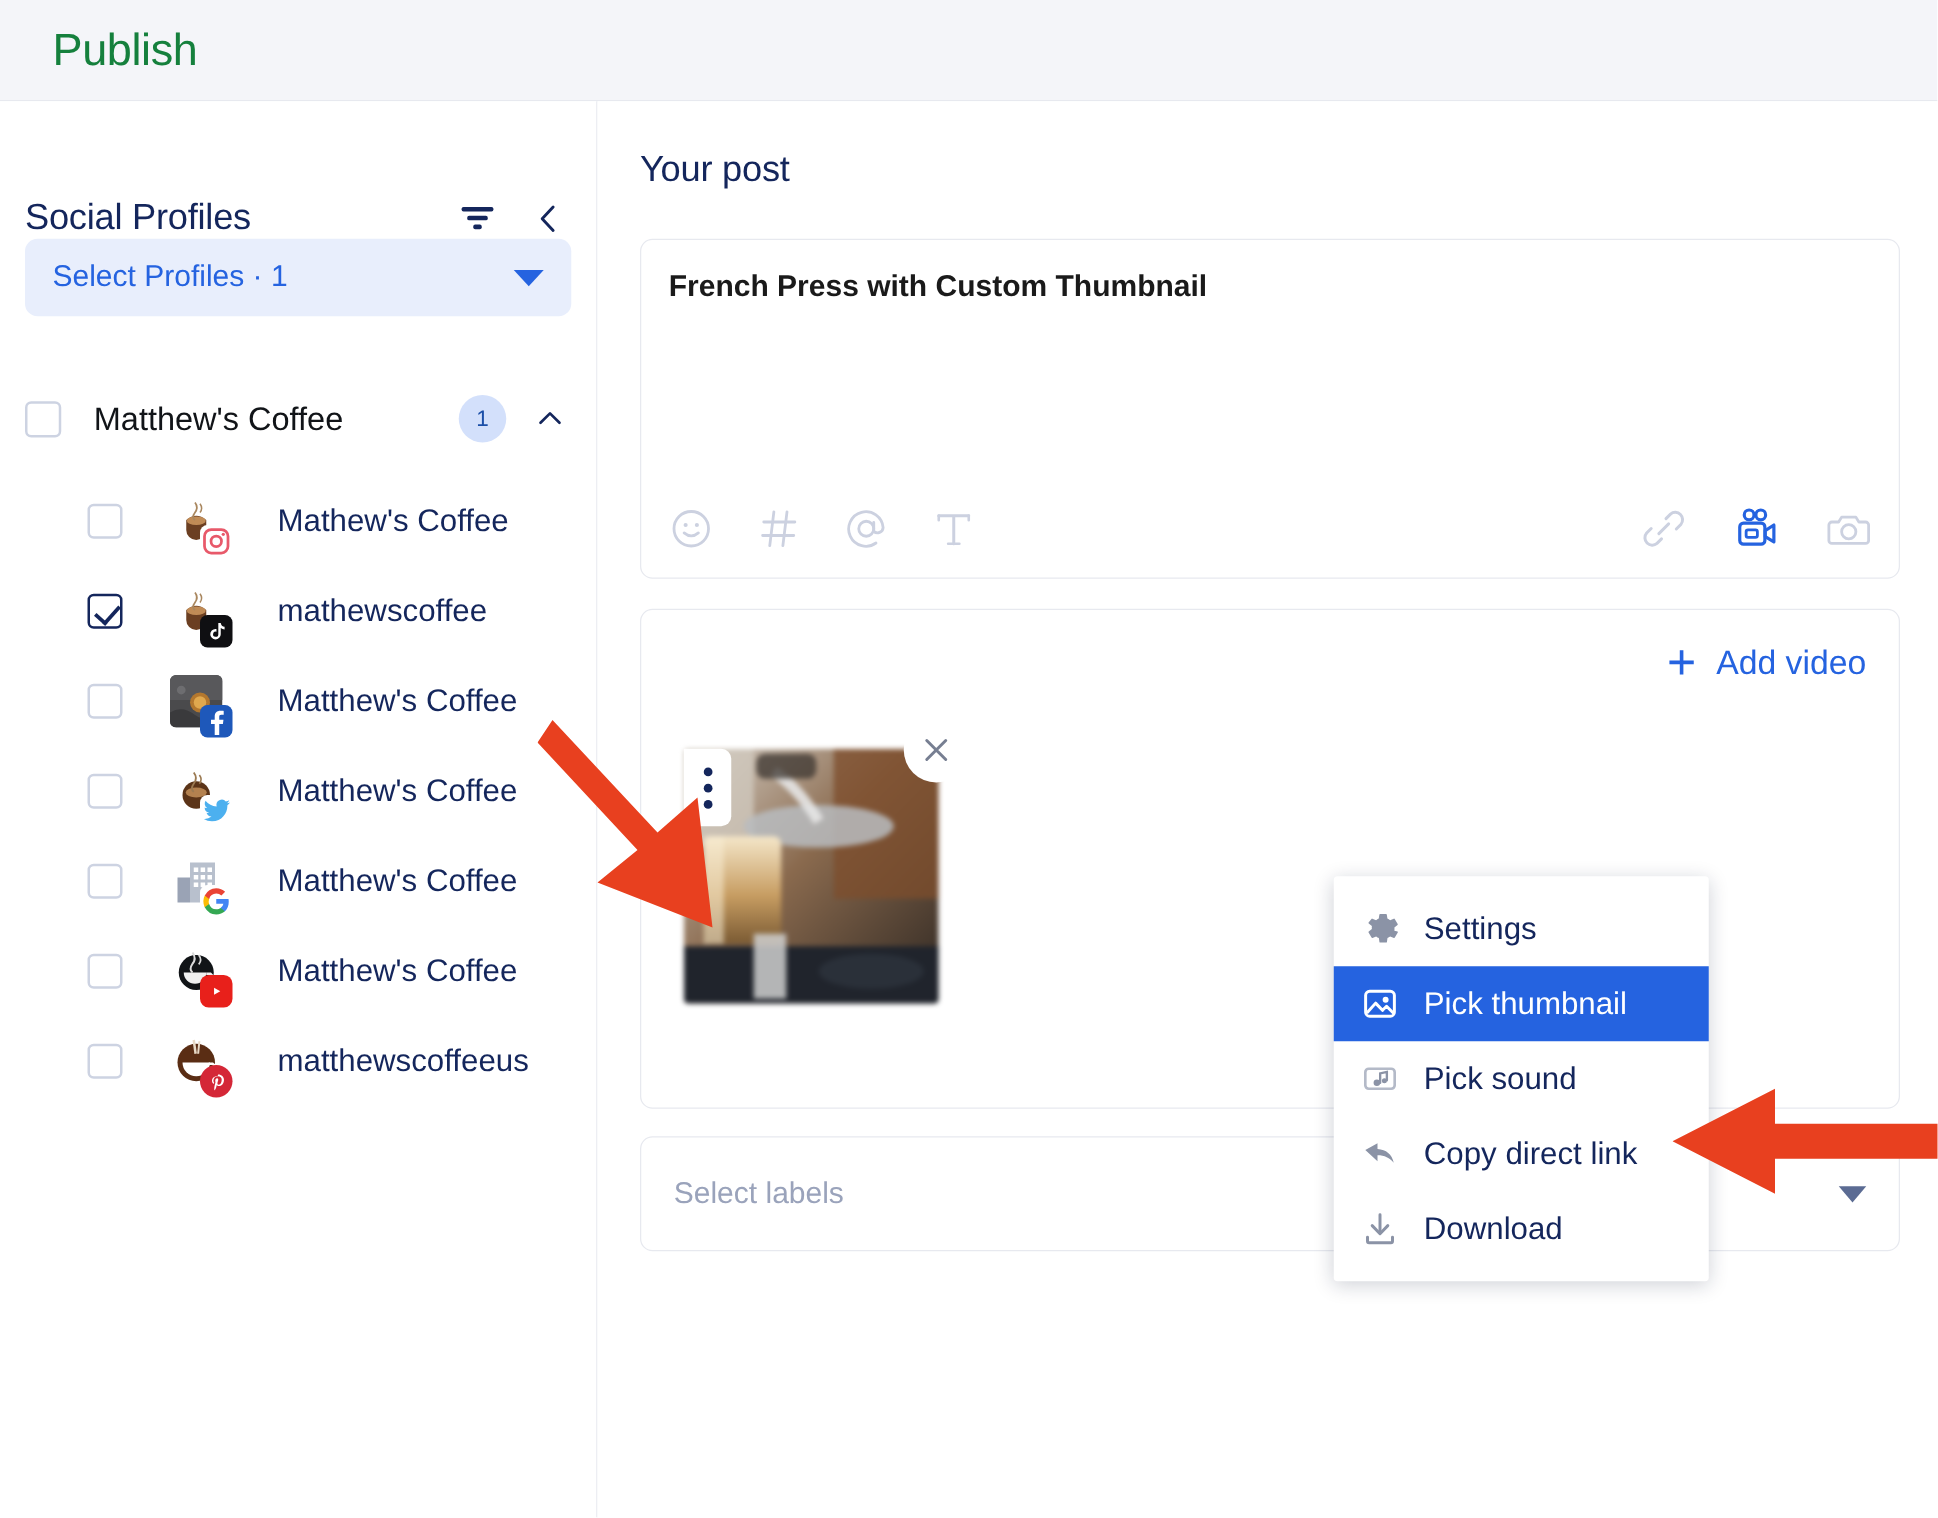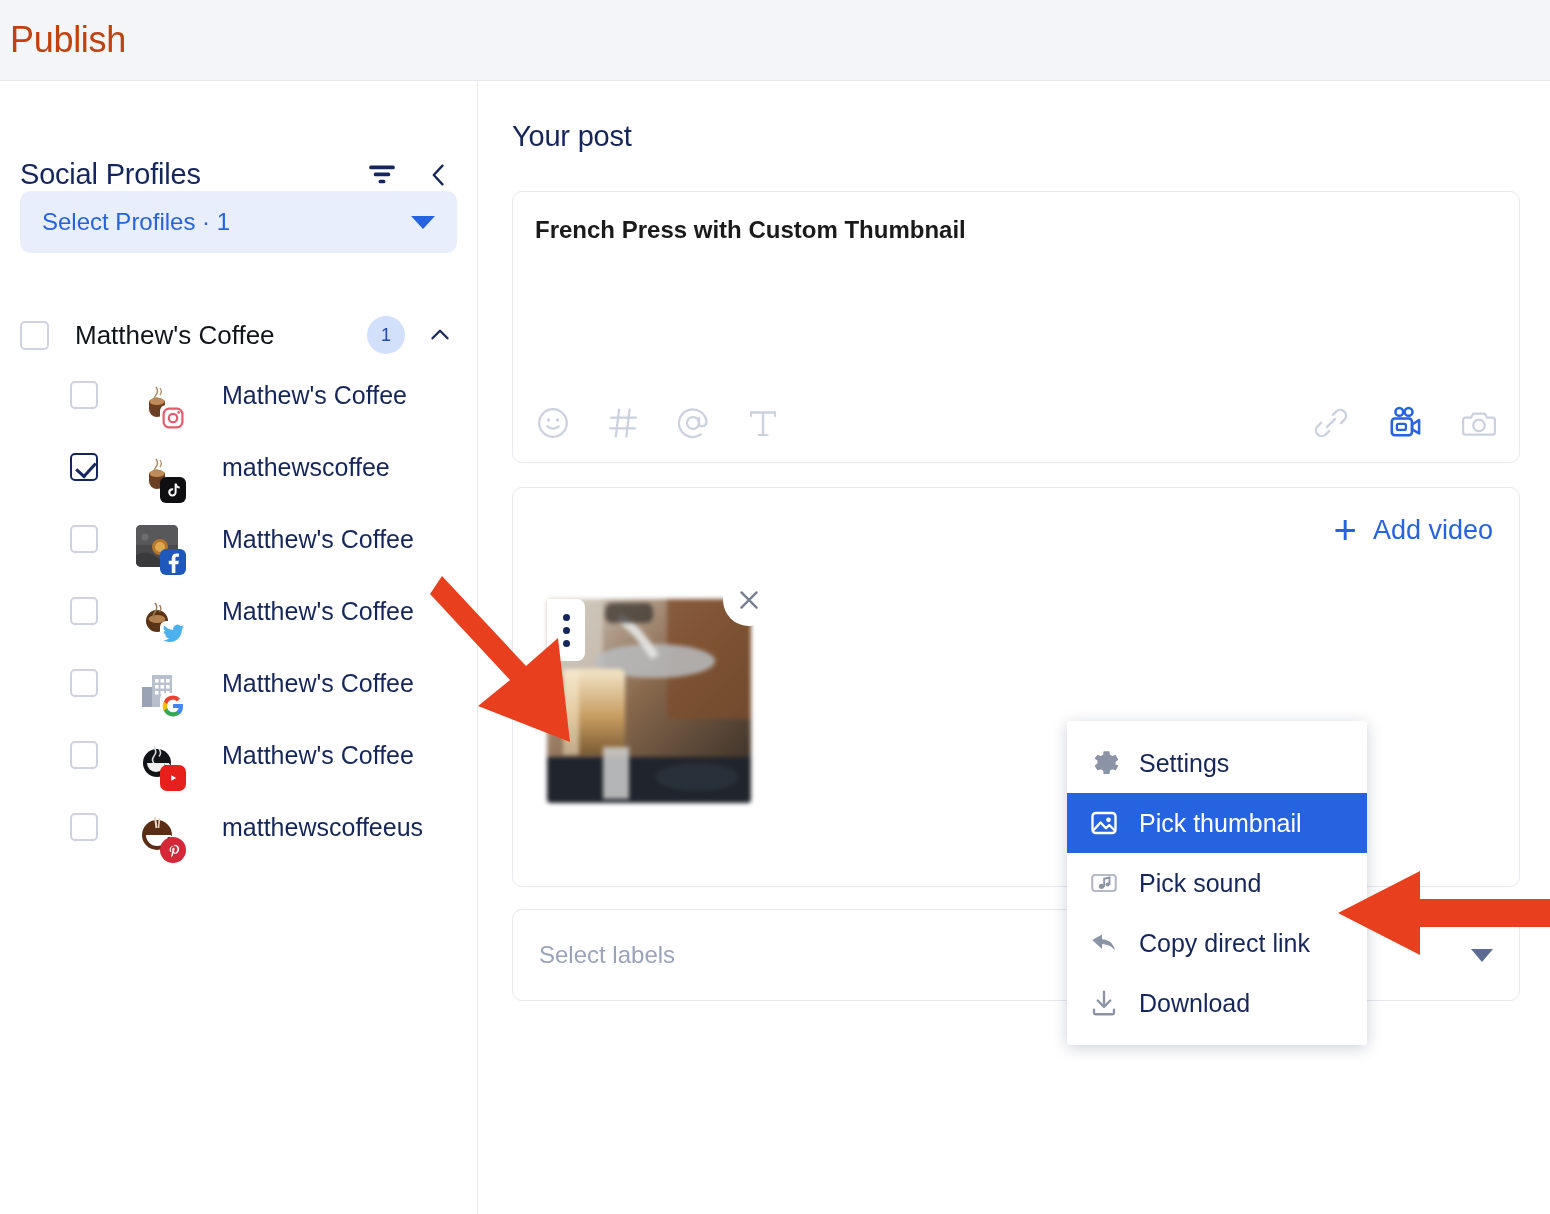--- a/index.html
+++ b/index.html
@@ -15,22 +15,23 @@
     height: 81px;
     background: #f4f5f9;
     border-bottom: 1px solid #e7e9ef;
     display: flex;
     align-items: center;
     padding-left: 10px;
   }
   .app-title {
     font-size: 36px;
     font-weight: 400;
-    color: #c2410c;
+    color: #15803d;
     letter-spacing: -0.3px;
+    margin-left: 32px;
   }
 
   
   .body-wrap { display: flex; height: 1133px; }
 
   
   .sidebar {
     width: 478px;
     border-right: 1px solid #e7e9ef;
     background: #ffffff;
@@ -112,20 +113,21 @@
     font-size: 18px;
     display: flex; align-items: center; justify-content: center;
     margin-right: 22px;
   }
   .chevron-up-icon { width: 26px; height: 26px; cursor: pointer; }
 
   
   .profiles { margin-top: 24px; }
   .profile-row {
     display: flex;
+    align-items: center;
     height: 72px;
     padding-left: 58px;
     gap: 12px;
   }
   .profile-row .cb { width: 28px; height: 28px; }
   .avatar-wrap {
     position: relative;
     width: 42px; height: 42px;
     margin-left: 26px;
     flex: 0 0 auto;
@@ -601,21 +603,21 @@
           </svg>
         </div>
       </div>
     </div>
 
     <div class="labels-select">
       <div class="labels-placeholder">Select labels</div>
       <div class="labels-caret"></div>
     </div>
 
-    <div class="ctx-menu" style="left:589px;top:640px;">
+    <div class="ctx-menu" style="left:589px;top:620px;">
       <div class="ctx-item">
         <svg class="ctx-icon" viewBox="0 0 24 24">
           <path d="M12 8.2a3.8 3.8 0 1 0 0 7.6 3.8 3.8 0 0 0 0-7.6zm9.2 5a7.6 7.6 0 0 0 .07-1 7.6 7.6 0 0 0-.07-1l2-1.55a.5.5 0 0 0 .12-.62l-1.9-3.28a.5.5 0 0 0-.6-.22l-2.36.95a7.3 7.3 0 0 0-1.73-1l-.36-2.5a.5.5 0 0 0-.5-.42h-3.8a.5.5 0 0 0-.5.42l-.36 2.5a7.3 7.3 0 0 0-1.73 1l-2.36-.95a.5.5 0 0 0-.6.22L4.68 8.03a.5.5 0 0 0 .12.62l2 1.55a7.6 7.6 0 0 0 0 2l-2 1.55a.5.5 0 0 0-.12.62l1.9 3.28a.5.5 0 0 0 .6.22l2.36-.95c.53.42 1.11.76 1.73 1l.36 2.5a.5.5 0 0 0 .5.42h3.8a.5.5 0 0 0 .5-.42l.36-2.5a7.3 7.3 0 0 0 1.73-1l2.36.95a.5.5 0 0 0 .6-.22l1.9-3.28a.5.5 0 0 0-.12-.62z" fill="#8b93a6"></path>
         </svg>
         <div class="ctx-label">Settings</div>
       </div>
 
       <div class="ctx-item active">
         <svg class="ctx-icon" viewBox="0 0 24 24" fill="none">
           <rect x="2.8" y="4" width="18.4" height="16" rx="2.6" stroke="#ffffff" stroke-width="1.9"></rect>

